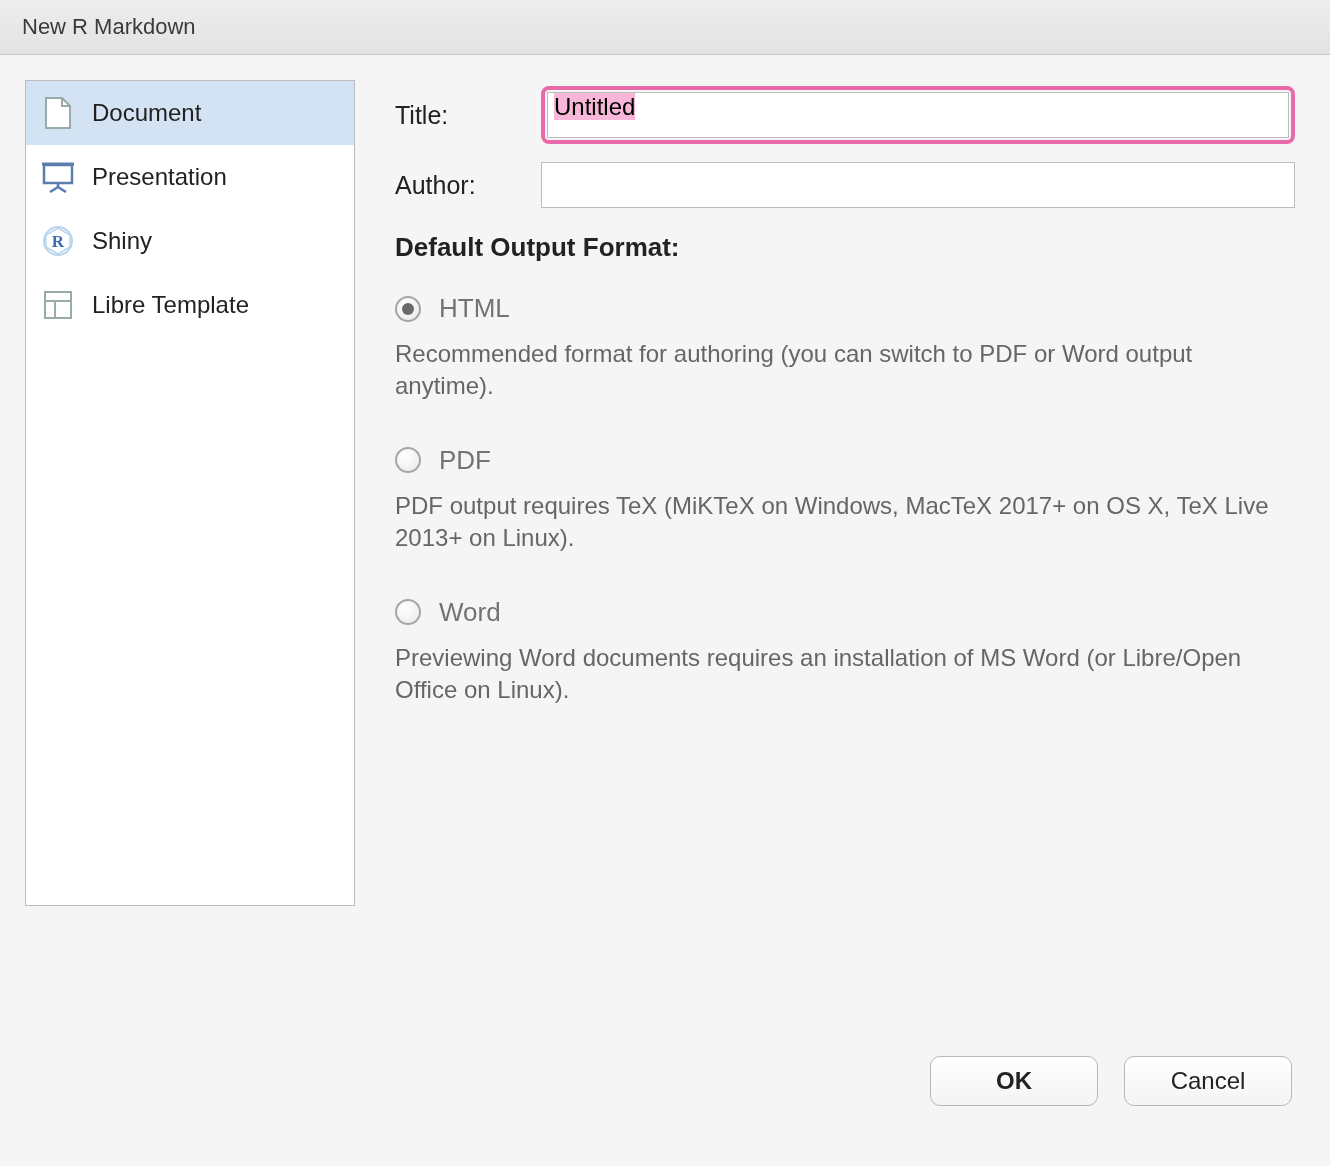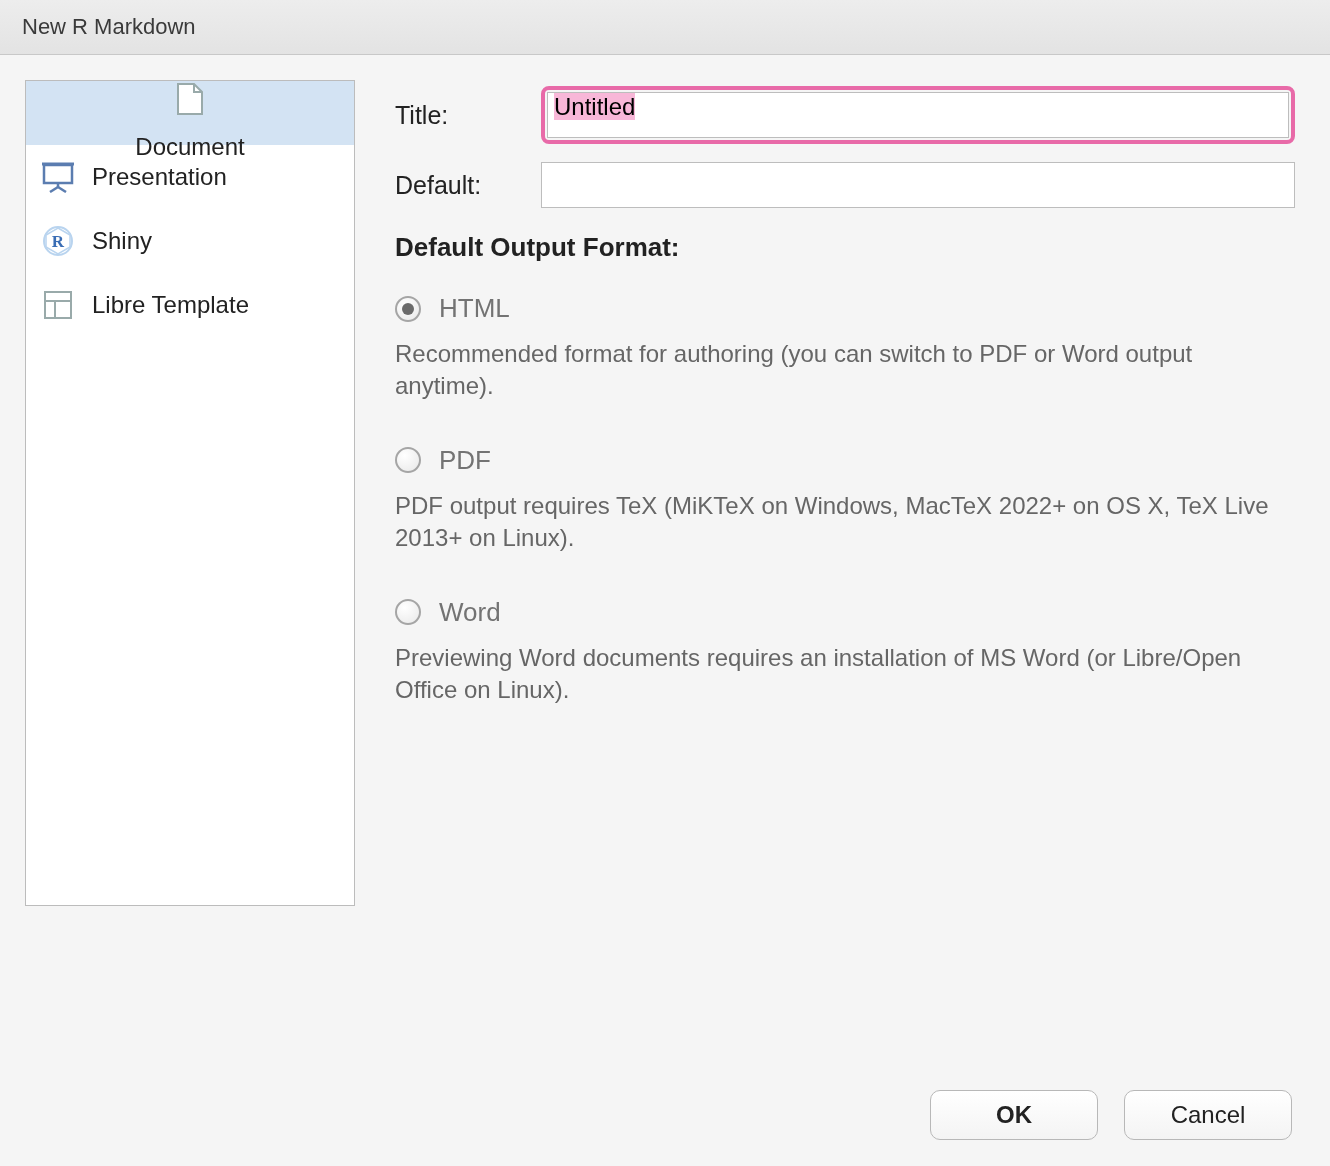--- a/index.html
+++ b/index.html
@@ -3,39 +3,39 @@
 <meta charset="utf-8">
 <style>
   * { box-sizing: border-box; margin: 0; padding: 0; }
   html, body { width: 1330px; height: 1166px; font-family: "Lucida Grande", "Helvetica Neue", Arial, sans-serif; background: #fff; }
   .dialog { width: 1330px; height: 1166px; display: flex; flex-direction: column; background: #f5f5f5; }
   .titlebar { height: 55px; background: linear-gradient(#ededed, #e3e3e3); border-bottom: 1px solid #c8c8c8; display: flex; align-items: center; padding: 0 22px; }
   .titlebar-text { font-size: 22px; color: #3a3a3a; }
   .body { flex: 1; display: flex; padding: 25px 25px 0 25px; gap: 40px; }
   .sidebar { width: 330px; height: 826px; background: #ffffff; border: 1px solid #bcbcbc; display: flex; flex-direction: column; }
   .sidebar-item { height: 64px; display: flex; align-items: center; padding: 0 14px; gap: 16px; font-size: 24px; color: #222; cursor: default; }
-  .sidebar-item.selected { background: #d3e3f3; flex-direction: column; }
+  .sidebar-item.selected { background: #d3e3f3; }
   .icon { width: 36px; height: 36px; display: flex; align-items: center; justify-content: center; flex-shrink: 0; }
   .main { flex: 1; padding-top: 6px; padding-right: 10px; }
   .form-row { display: flex; align-items: center; margin-bottom: 18px; }
   .form-label { width: 146px; font-size: 25px; font-weight: 400; color: #222; }
   .title-input-wrap { flex: 1; border: 4px solid #e86aa8; border-radius: 8px; padding: 2px; }
   .title-input { width: 100%; height: 46px; border: 1px solid #bdbdbd; font-size: 24px; padding: 0 6px; background: #fff; }
   .title-input::selection { background: #f8b7d8; }
   .title-selected { background: #f8b7d8; }
   .author-input { flex:1; height: 46px; border: 1px solid #bdbdbd; font-size: 24px; padding: 0 8px; background: #fff; }
   .section-label { font-size: 26px; font-weight: 700; color: #222; margin-top: 24px; margin-bottom: 30px; }
   .radio-group { display: flex; flex-direction: column; gap: 42px; }
   .radio-option { display: flex; flex-direction: column; gap: 14px; }
   .radio-line { display: flex; align-items: center; gap: 18px; }
   .radio { width: 26px; height: 26px; border-radius: 50%; border: 2px solid #a5a5a5; background: radial-gradient(circle at 35% 30%, #ffffff, #e8e8e8); position: relative; flex-shrink:0; }
   .radio.checked::after { content:""; position:absolute; left:50%; top:50%; width:12px; height:12px; background:#6b6b6b; border-radius:50%; transform:translate(-50%,-50%); }
   .radio-label { font-size: 26px; color: #737373; }
   .radio-desc { font-size: 24px; color: #666; line-height: 1.35; padding-right: 6px; }
-  .footer { height: 110px; display: flex; justify-content: flex-end; align-items: flex-end; gap: 26px; padding: 0 38px 26px 0; }
+  .footer { height: 110px; display: flex; justify-content: flex-end; align-items: flex-start; gap: 26px; padding: 0 38px 26px 0; }
   .btn { min-width: 168px; height: 50px; border: 1px solid #b8b8b8; border-radius: 10px; background: linear-gradient(#ffffff, #f4f4f4); font-size: 24px; color: #222; cursor: default; display:flex; align-items:center; justify-content:center; }
   .btn.ok { font-weight: 700; }
 </style>
 </head>
 <body>
 
 <div class="dialog">
   <div class="titlebar">
     <span class="titlebar-text">New R Markdown</span>
   </div>
@@ -94,42 +94,42 @@
     <div class="main">
 
       <div class="form-row">
         <div class="form-label">Title:</div>
         <div class="title-input-wrap">
           <div class="title-input"><span class="title-selected">Untitled</span></div>
         </div>
       </div>
 
       <div class="form-row">
-        <div class="form-label">Default:</div>
+        <div class="form-label">Author:</div>
         <input class="author-input" type="text" value="" style="">
       </div>
 
       <div class="section-label">Default Output Format:</div>
 
       <div class="radio-group">
 
         <div class="radio-option">
           <div class="radio-line">
             <span class="radio checked"></span>
             <span class="radio-label">HTML</span>
           </div>
           <div class="radio-desc">Recommended format for authoring (you can switch to PDF or Word output anytime).</div>
         </div>
 
         <div class="radio-option">
           <div class="radio-line">
             <span class="radio"></span>
             <span class="radio-label">PDF</span>
           </div>
-          <div class="radio-desc">PDF output requires TeX (MiKTeX on Windows, MacTeX 2022+ on OS X, TeX Live 2013+ on Linux).</div>
+          <div class="radio-desc">PDF output requires TeX (MiKTeX on Windows, MacTeX 2017+ on OS X, TeX Live 2013+ on Linux).</div>
         </div>
 
         <div class="radio-option">
           <div class="radio-line">
             <span class="radio"></span>
             <span class="radio-label">Word</span>
           </div>
           <div class="radio-desc">Previewing Word documents requires an installation of MS Word (or Libre/Open Office on Linux).</div>
         </div>
 

